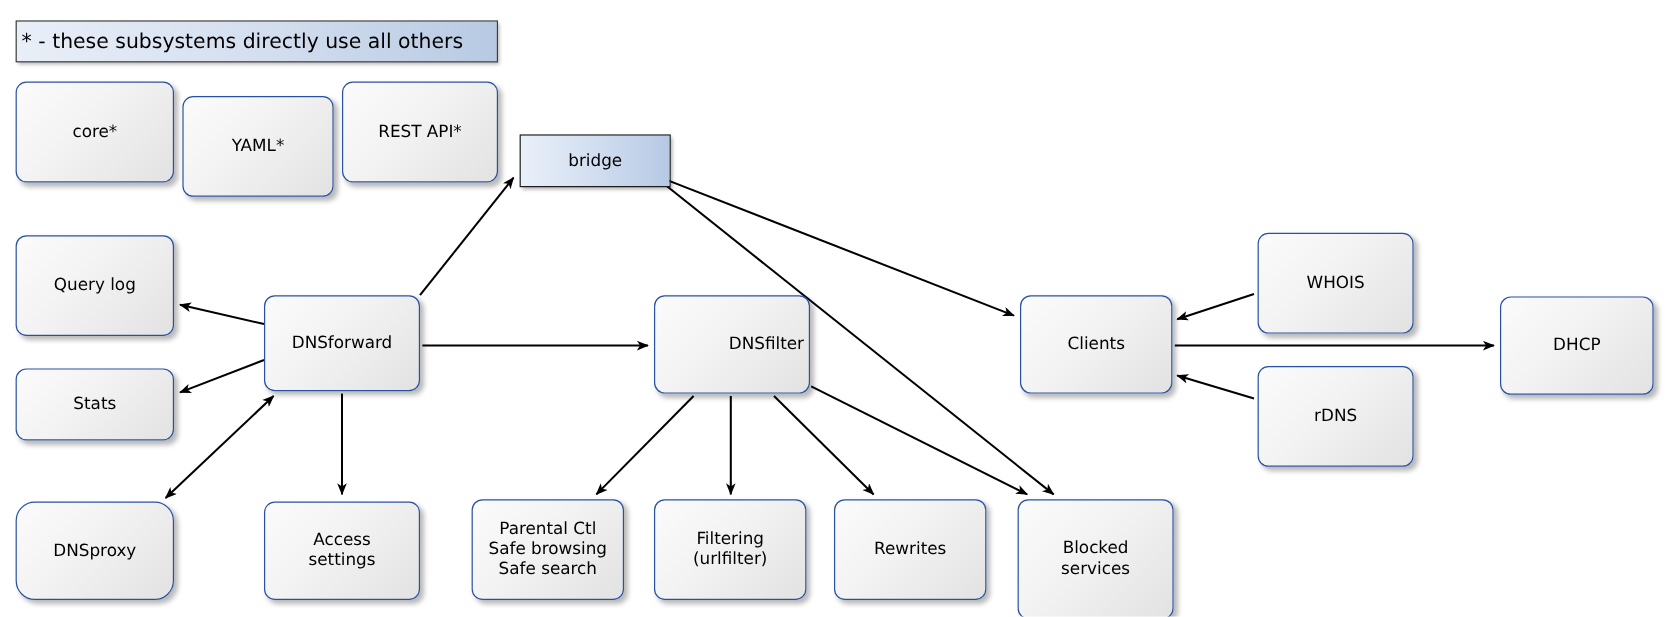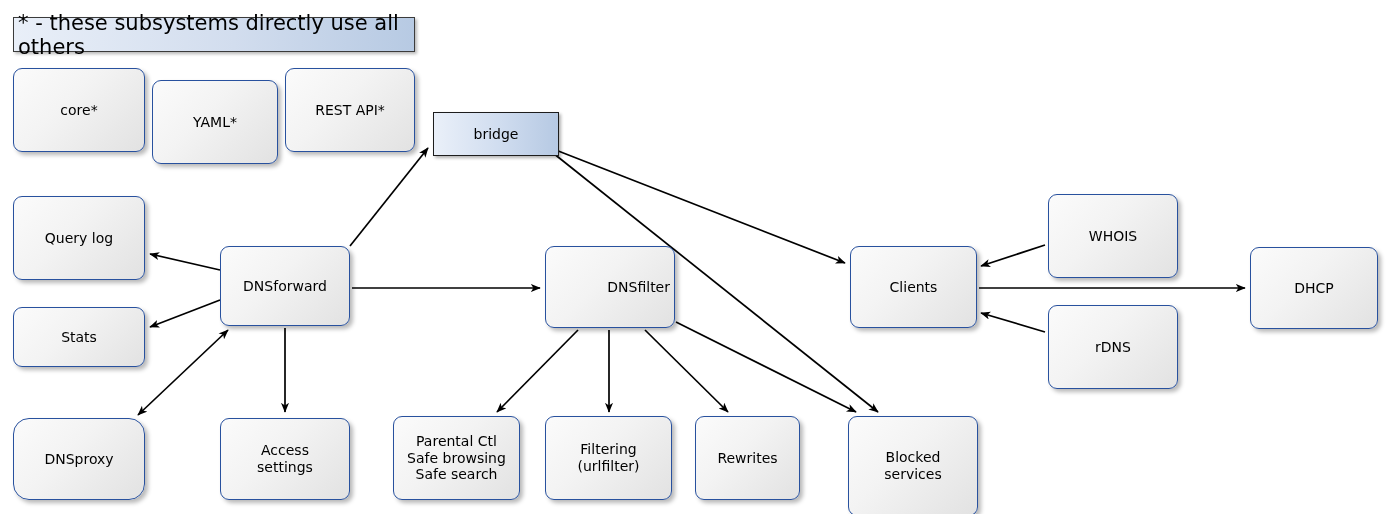--- a/index.html
+++ b/index.html
@@ -56,21 +56,21 @@
     position: absolute;
     box-sizing: border-box;
     display: flex;
     align-items: center;
     justify-content: flex-start;
     border: 1.6px solid #3b3b3b;
     border-radius: 0;
     background: linear-gradient(to right, #e9eff8 0%, #d2ddee 55%, #b7cae3 100%);
     box-shadow: 2px 2px 3px rgba(0,0,0,0.28);
     color: #000000;
-    font-size: 21px;
+    font-size: 17px;
     padding-left: 4px;
     z-index: 2;
   }
 </style>
 </head>
 <body>
 
 <div id="canvas">
 
   <svg id="edges" viewBox="0 0 1393 514" width="1393" height="514" xmlns="http://www.w3.org/2000/svg">
@@ -135,21 +135,21 @@
       </div>
       <div class="node" style="left: 393px; top: 416px; width: 127px; height: 84px;">
         <span class="label">Parental Ctl
 Safe browsing
 Safe search</span>
       </div>
       <div class="node" style="left: 545px; top: 416px; width: 127px; height: 84px;">
         <span class="label">Filtering
 (urlfilter)</span>
       </div>
-      <div class="node" style="left: 695px; top: 416px; width: 105px; height: 84px;">
+      <div class="node" style="left: 695px; top: 416px; width: 127px; height: 84px;">
         <span class="label">Rewrites</span>
       </div>
       <div class="node" style="left: 848px; top: 416px; width: 130px; height: 100px;">
         <span class="label">Blocked
 services</span>
       </div>
       <div class="node" style="left: 850px; top: 246px; width: 127px; height: 82px;">
         <span class="label">Clients</span>
       </div>
       <div class="node" style="left: 1048px; top: 194px; width: 130px; height: 84px;">

